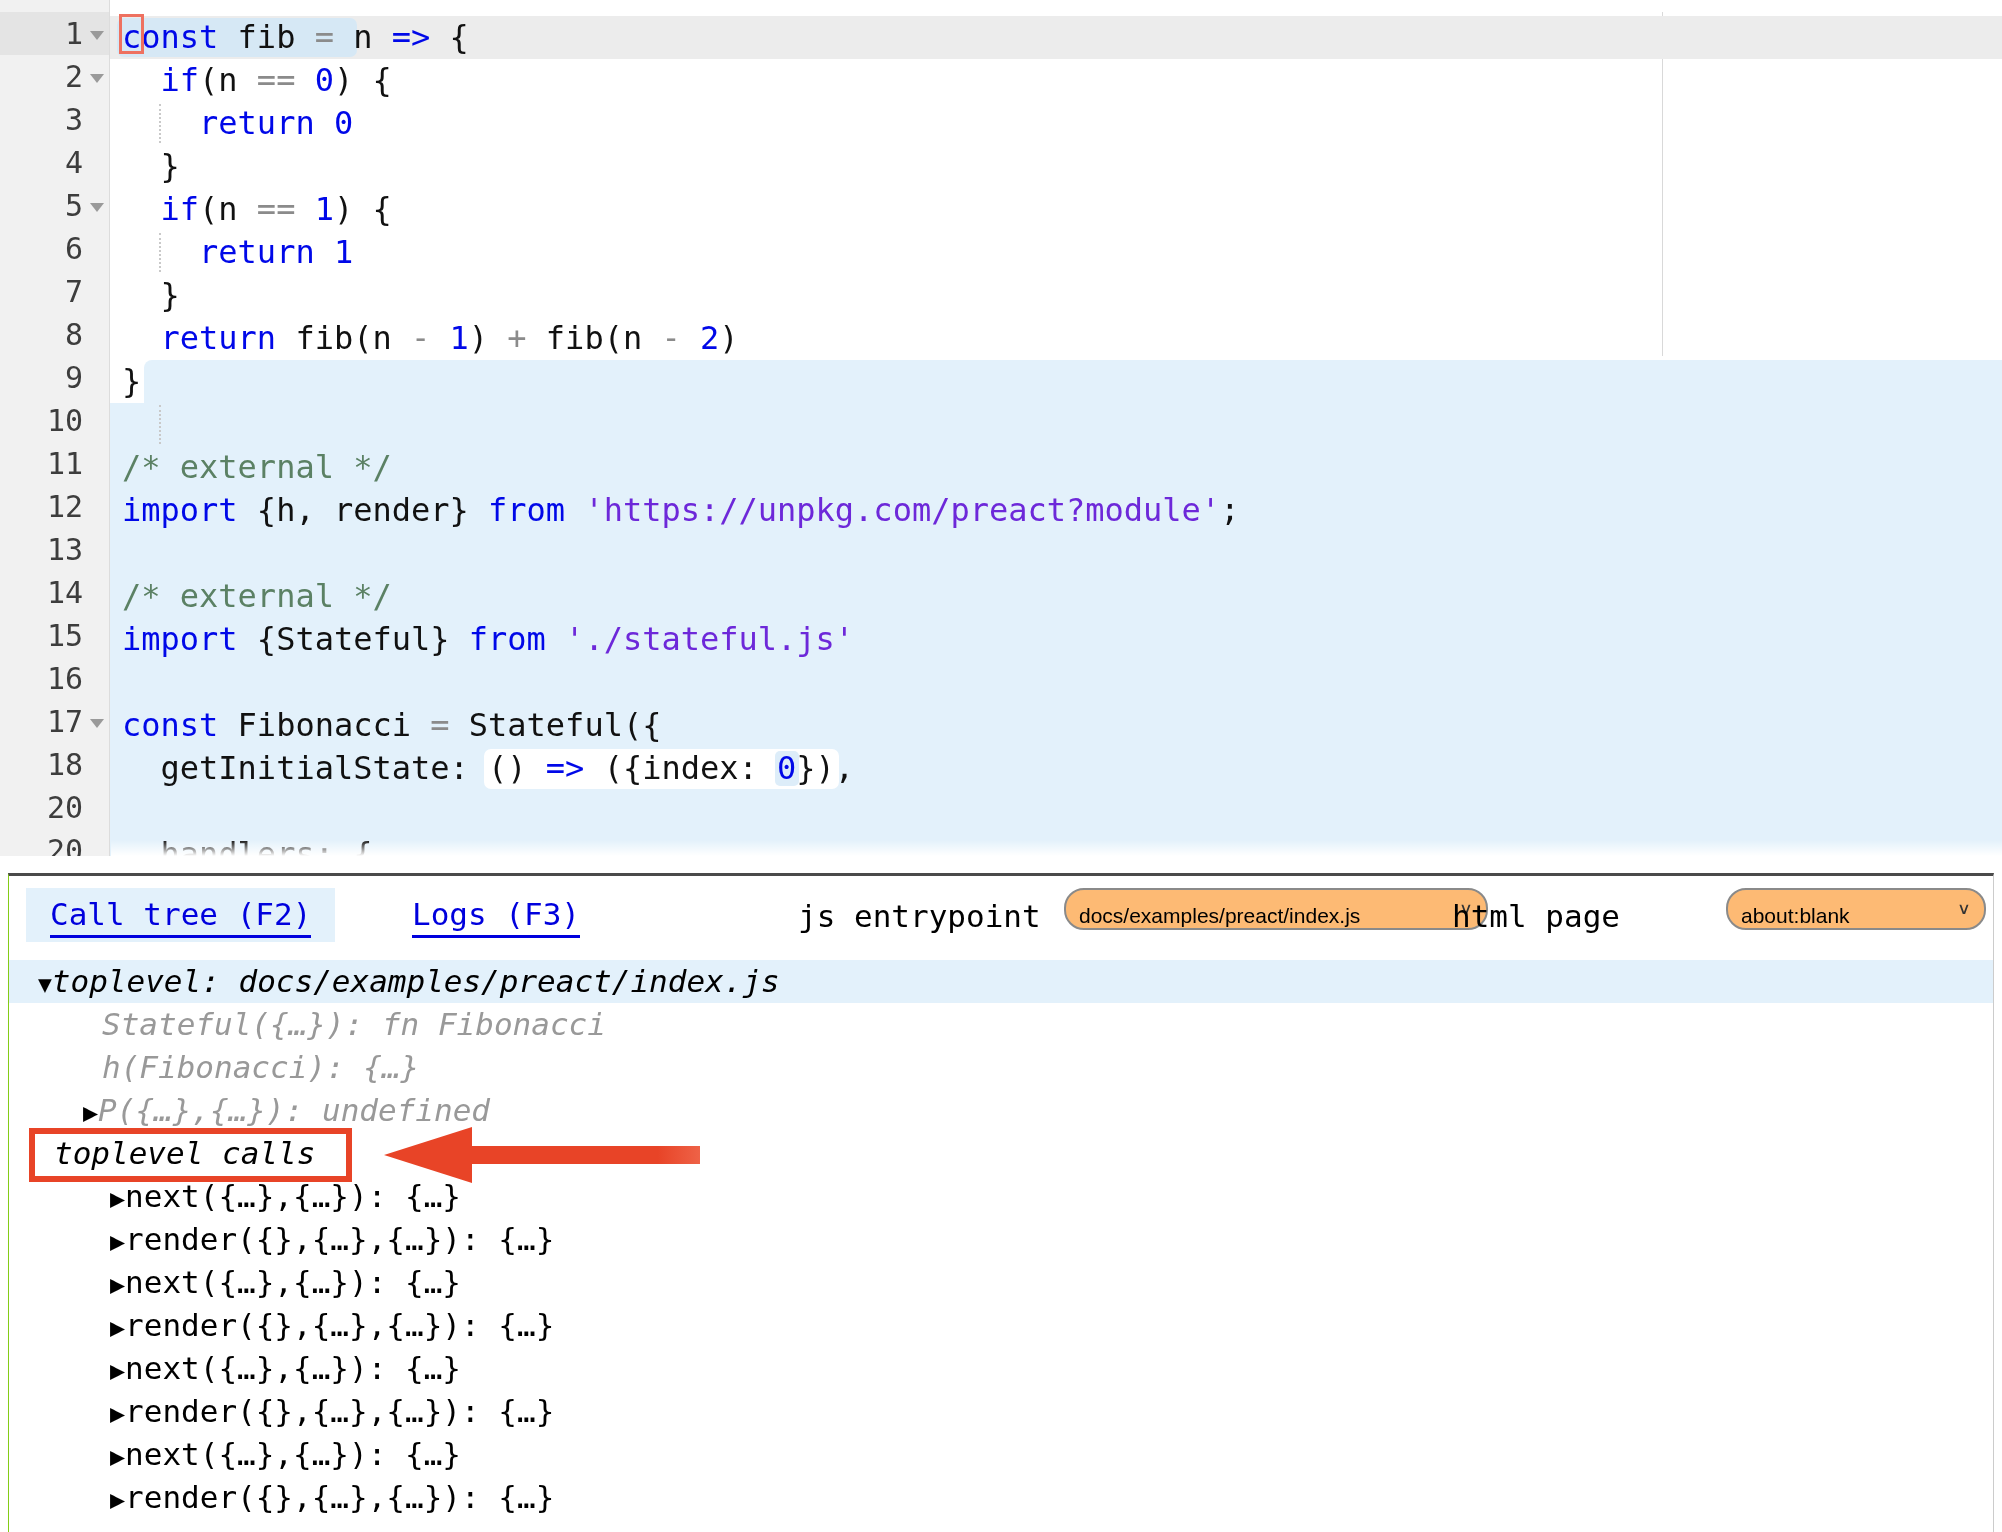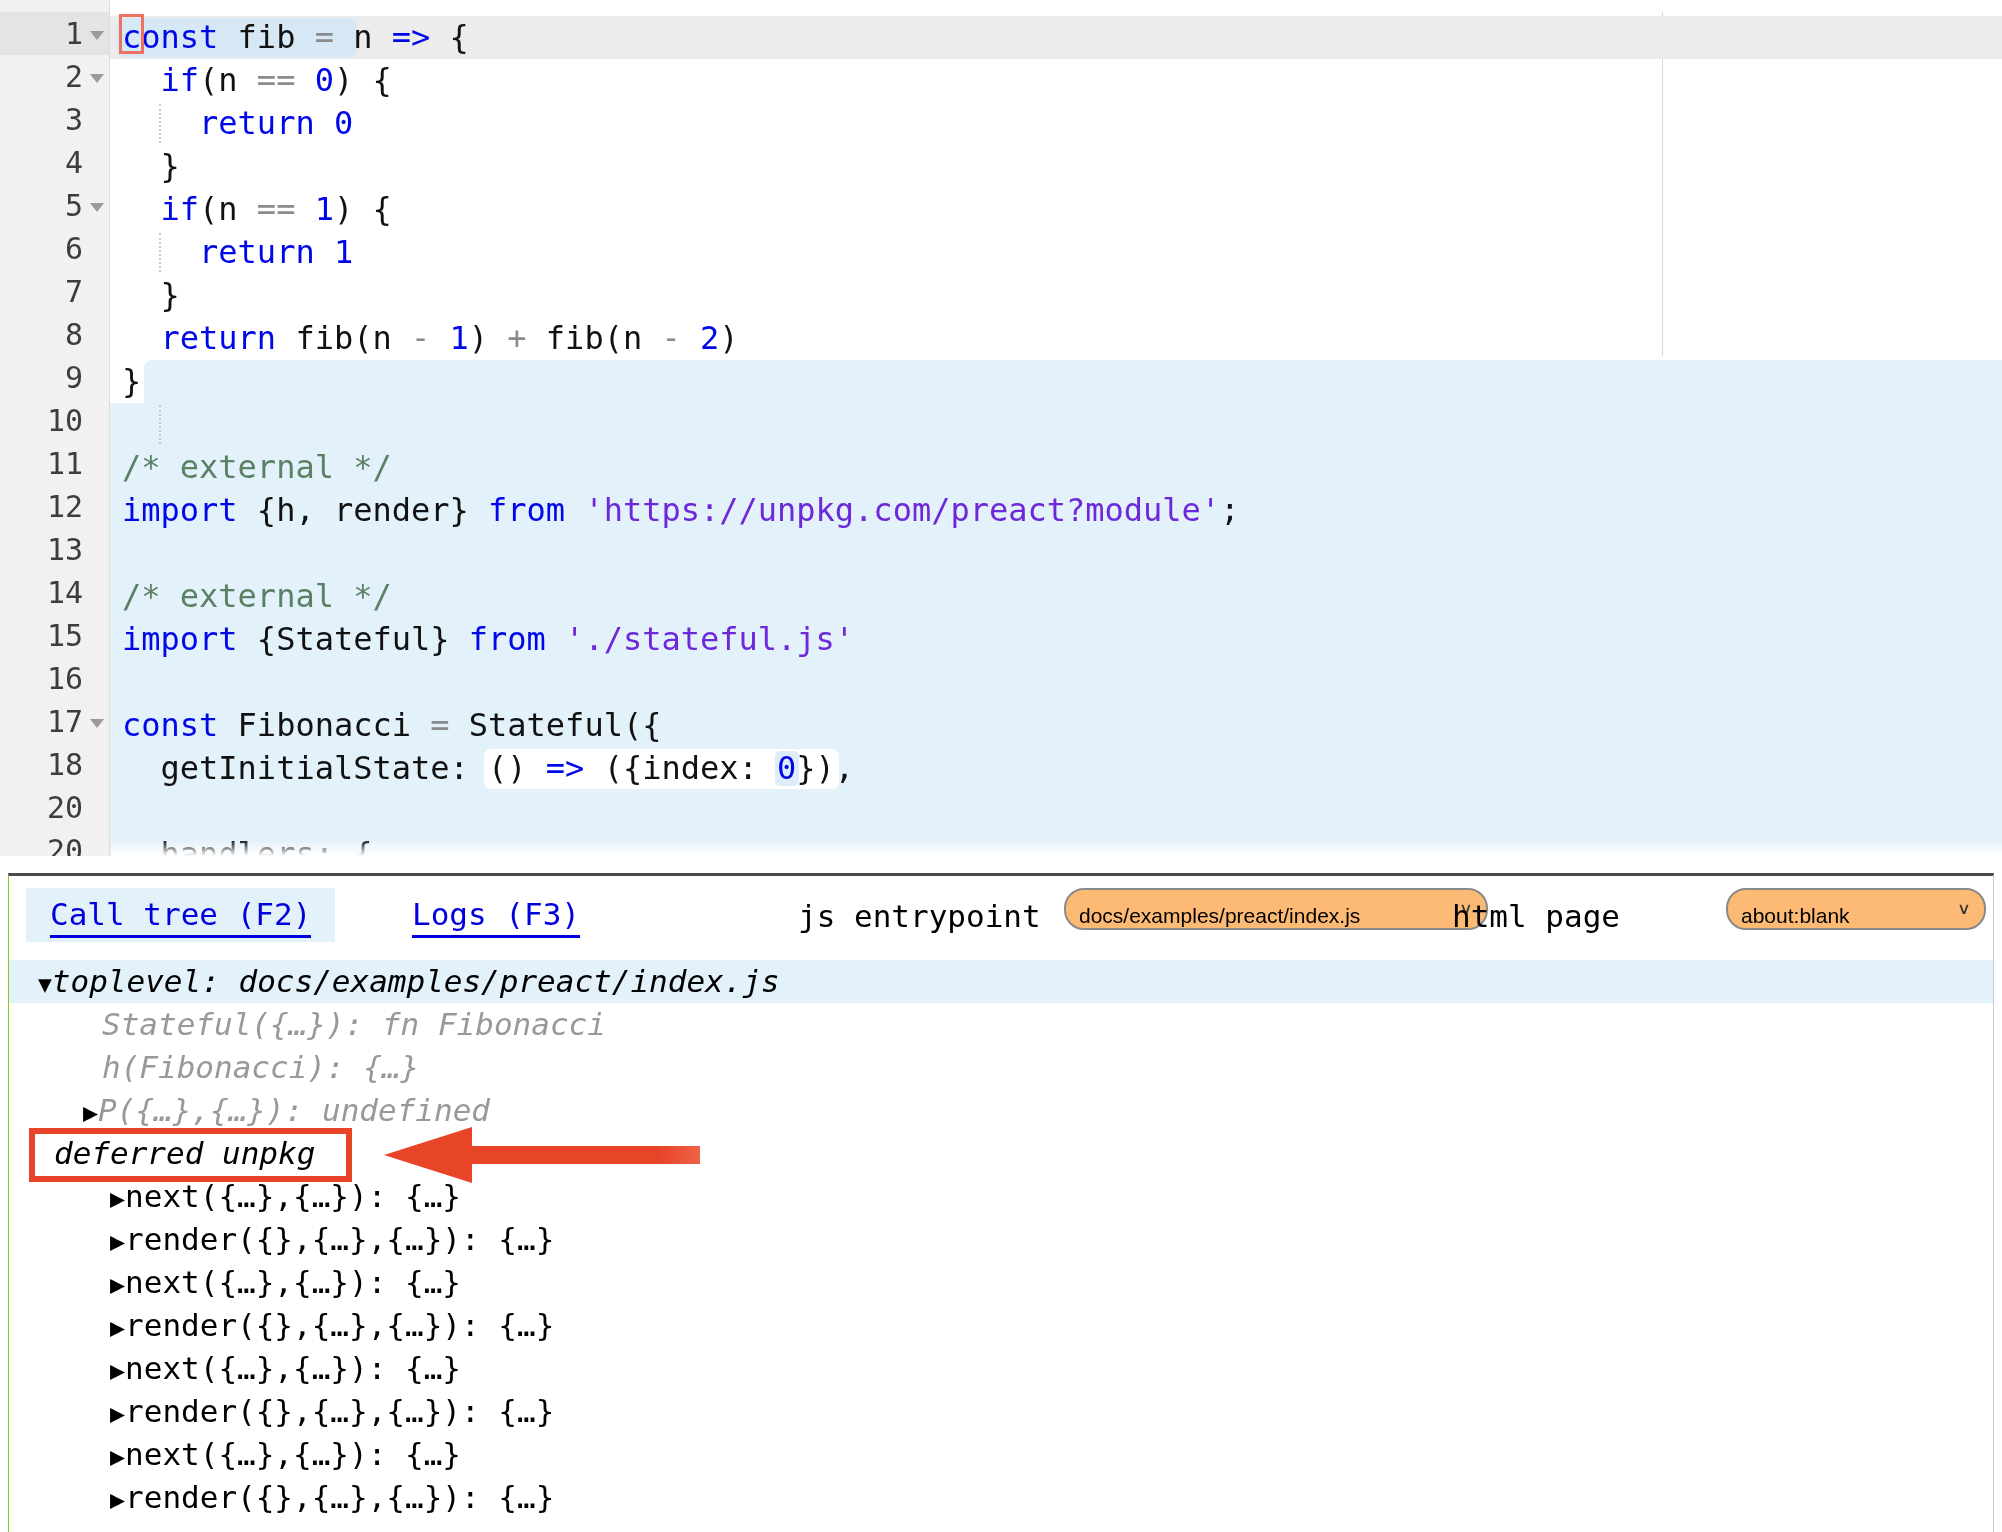--- a/index.html
+++ b/index.html
@@ -215,21 +215,21 @@
     <div class="select sel-html">
       <span>about:blank</span>
       <span class="chev">∨</span>
     </div>
   </div>
   <div class="tree" id="tree">
       <div class="row row-toplevel" style="padding-left: 29px;"><span class="arrow">▼</span><span class="row-text">toplevel: docs/examples/preact/index.js</span></div>
       <div class="row row-gray" style="padding-left: 93px;"><span class="row-text">Stateful({…}): fn Fibonacci</span></div>
       <div class="row row-gray" style="padding-left: 93px;"><span class="row-text">h(Fibonacci): {…}</span></div>
       <div class="row row-gray" style="padding-left: 74px;"><span class="arrow">▶</span><span class="row-text">P({…},{…}): undefined</span></div>
-      <div class="row row-deferred" style="padding-left: 45px;"><span class="row-text">deferred unpkg</span></div>
+      <div class="row row-deferred" style="padding-left: 45px;"><span class="row-text">toplevel calls</span></div>
       <div class="row row-call" style="padding-left: 101px;"><span class="arrow">▶</span><span class="row-text">next({…},{…}): {…}</span></div>
       <div class="row row-call" style="padding-left: 101px;"><span class="arrow">▶</span><span class="row-text">render({},{…},{…}): {…}</span></div>
       <div class="row row-call" style="padding-left: 101px;"><span class="arrow">▶</span><span class="row-text">next({…},{…}): {…}</span></div>
       <div class="row row-call" style="padding-left: 101px;"><span class="arrow">▶</span><span class="row-text">render({},{…},{…}): {…}</span></div>
       <div class="row row-call" style="padding-left: 101px;"><span class="arrow">▶</span><span class="row-text">next({…},{…}): {…}</span></div>
       <div class="row row-call" style="padding-left: 101px;"><span class="arrow">▶</span><span class="row-text">render({},{…},{…}): {…}</span></div>
       <div class="row row-call" style="padding-left: 101px;"><span class="arrow">▶</span><span class="row-text">next({…},{…}): {…}</span></div>
       <div class="row row-call" style="padding-left: 101px;"><span class="arrow">▶</span><span class="row-text">render({},{…},{…}): {…}</span></div>
     </div>
 </div>

